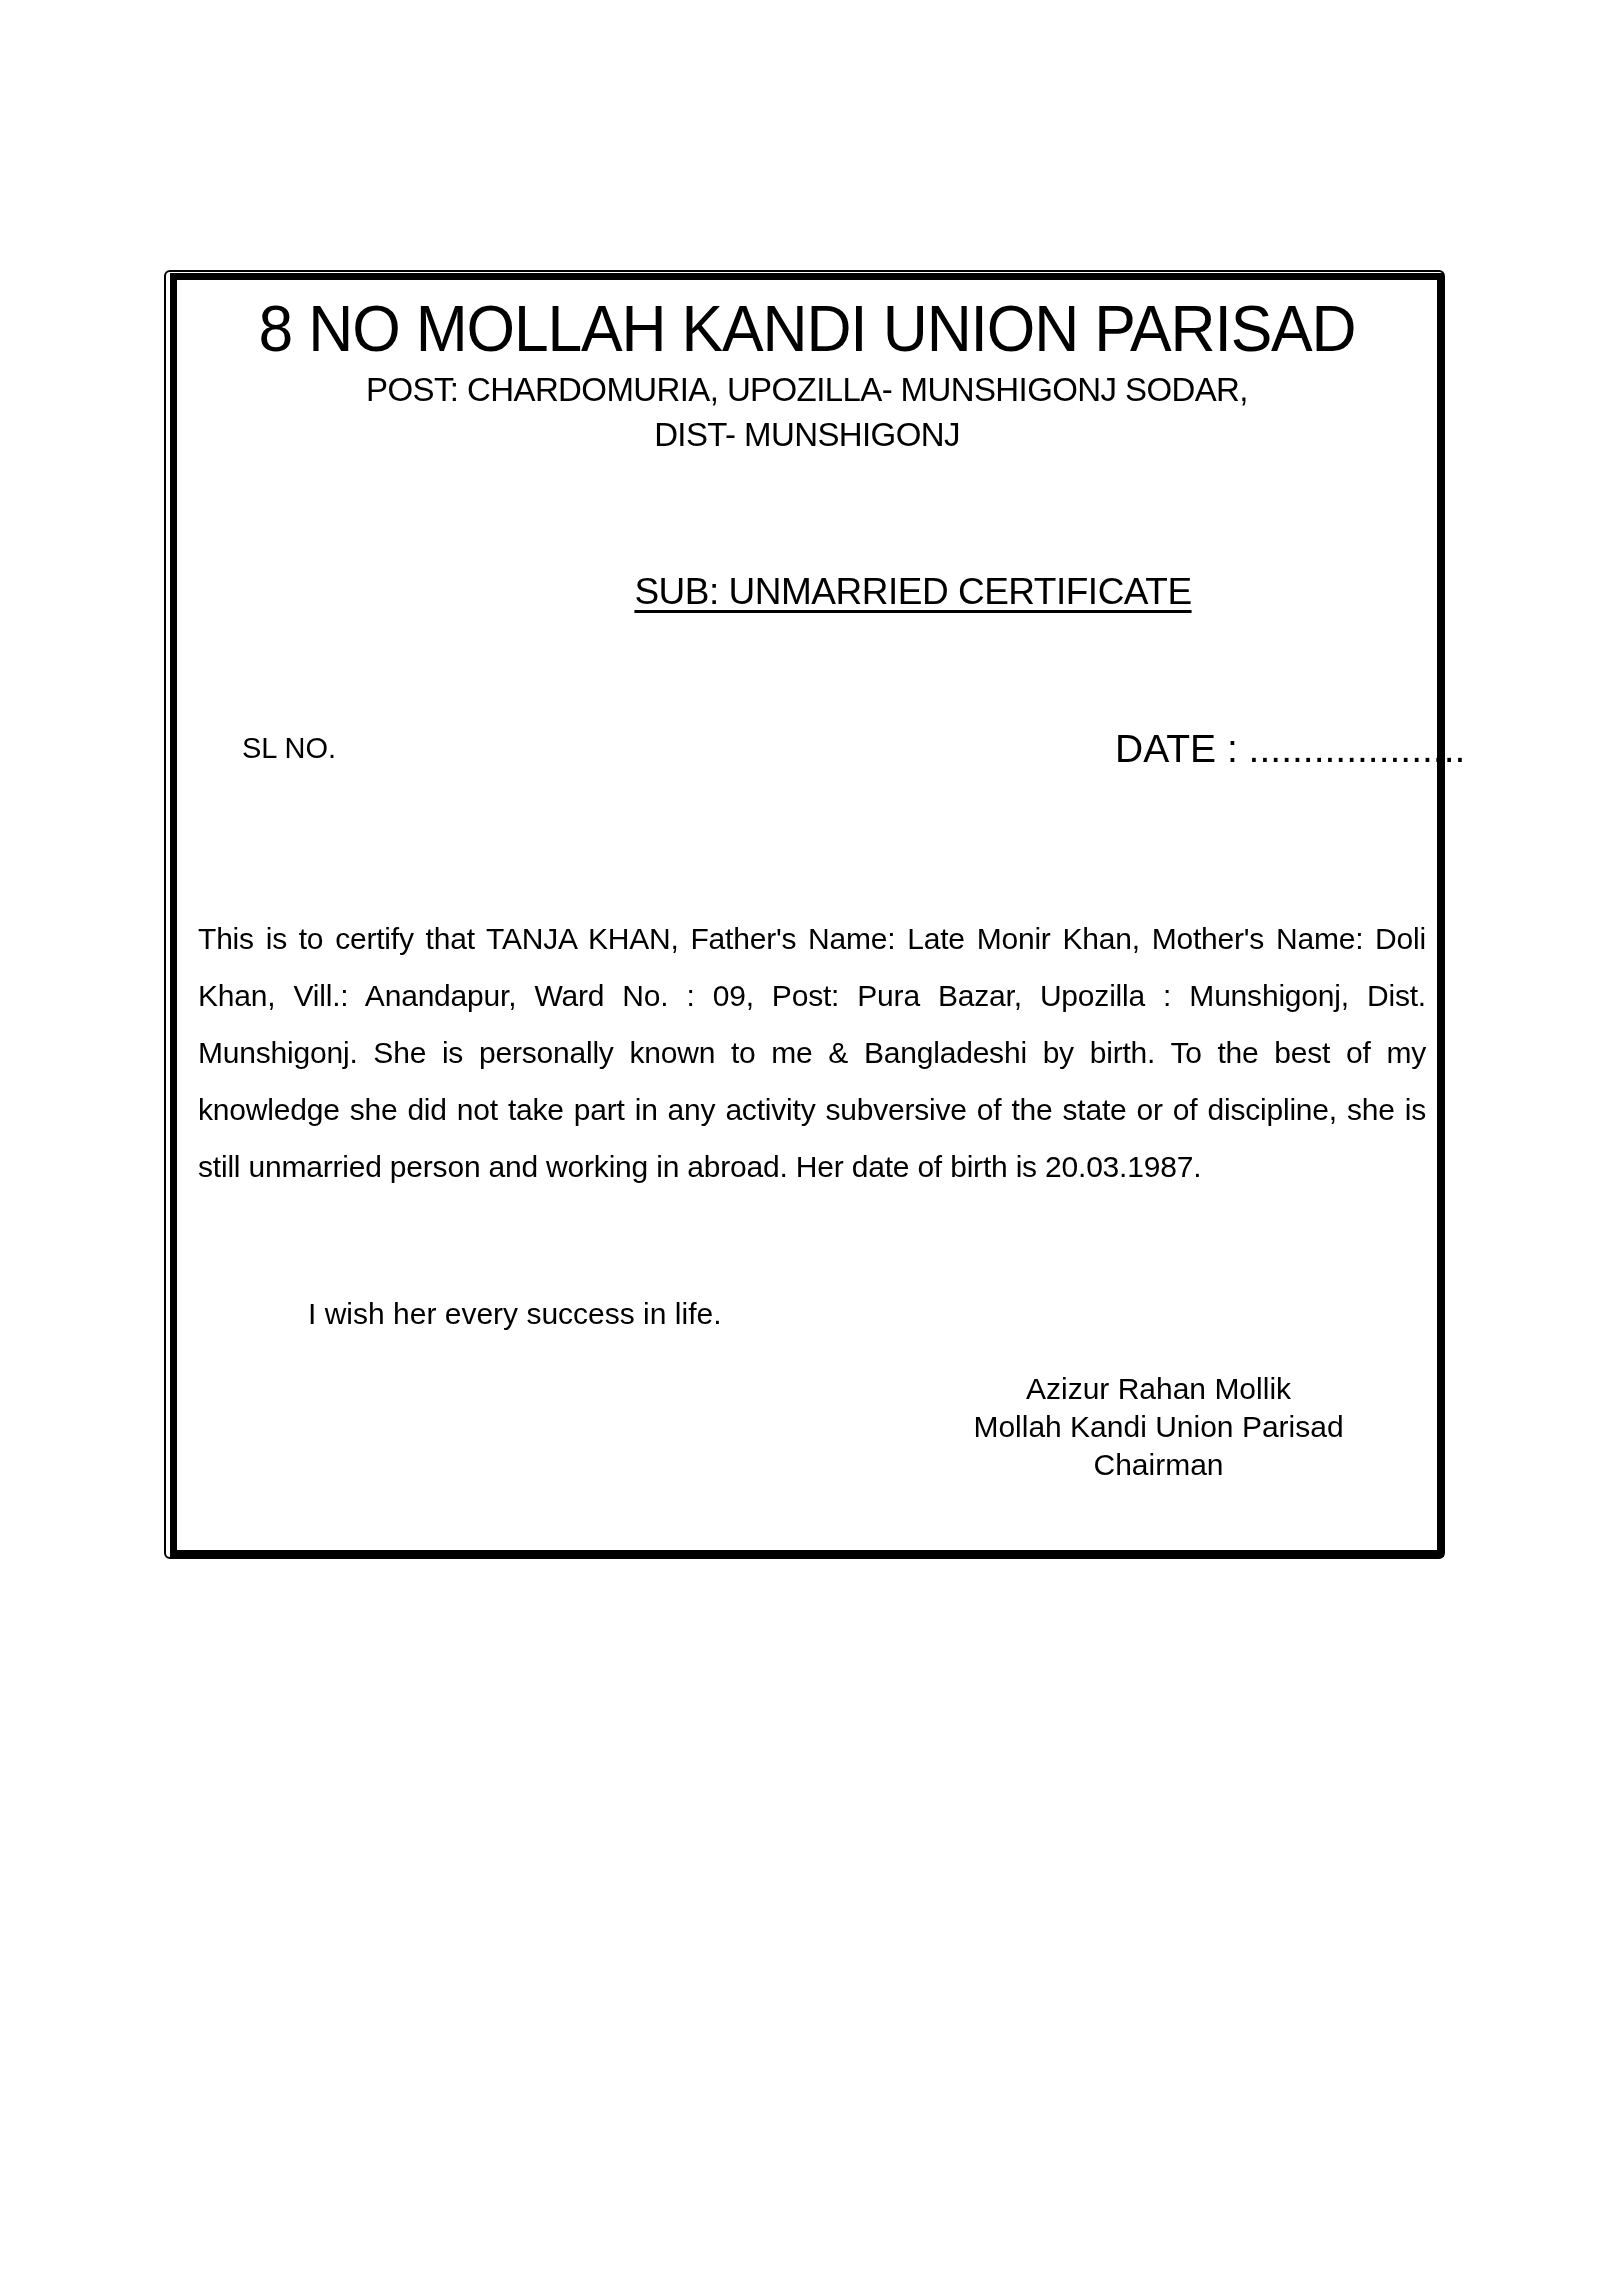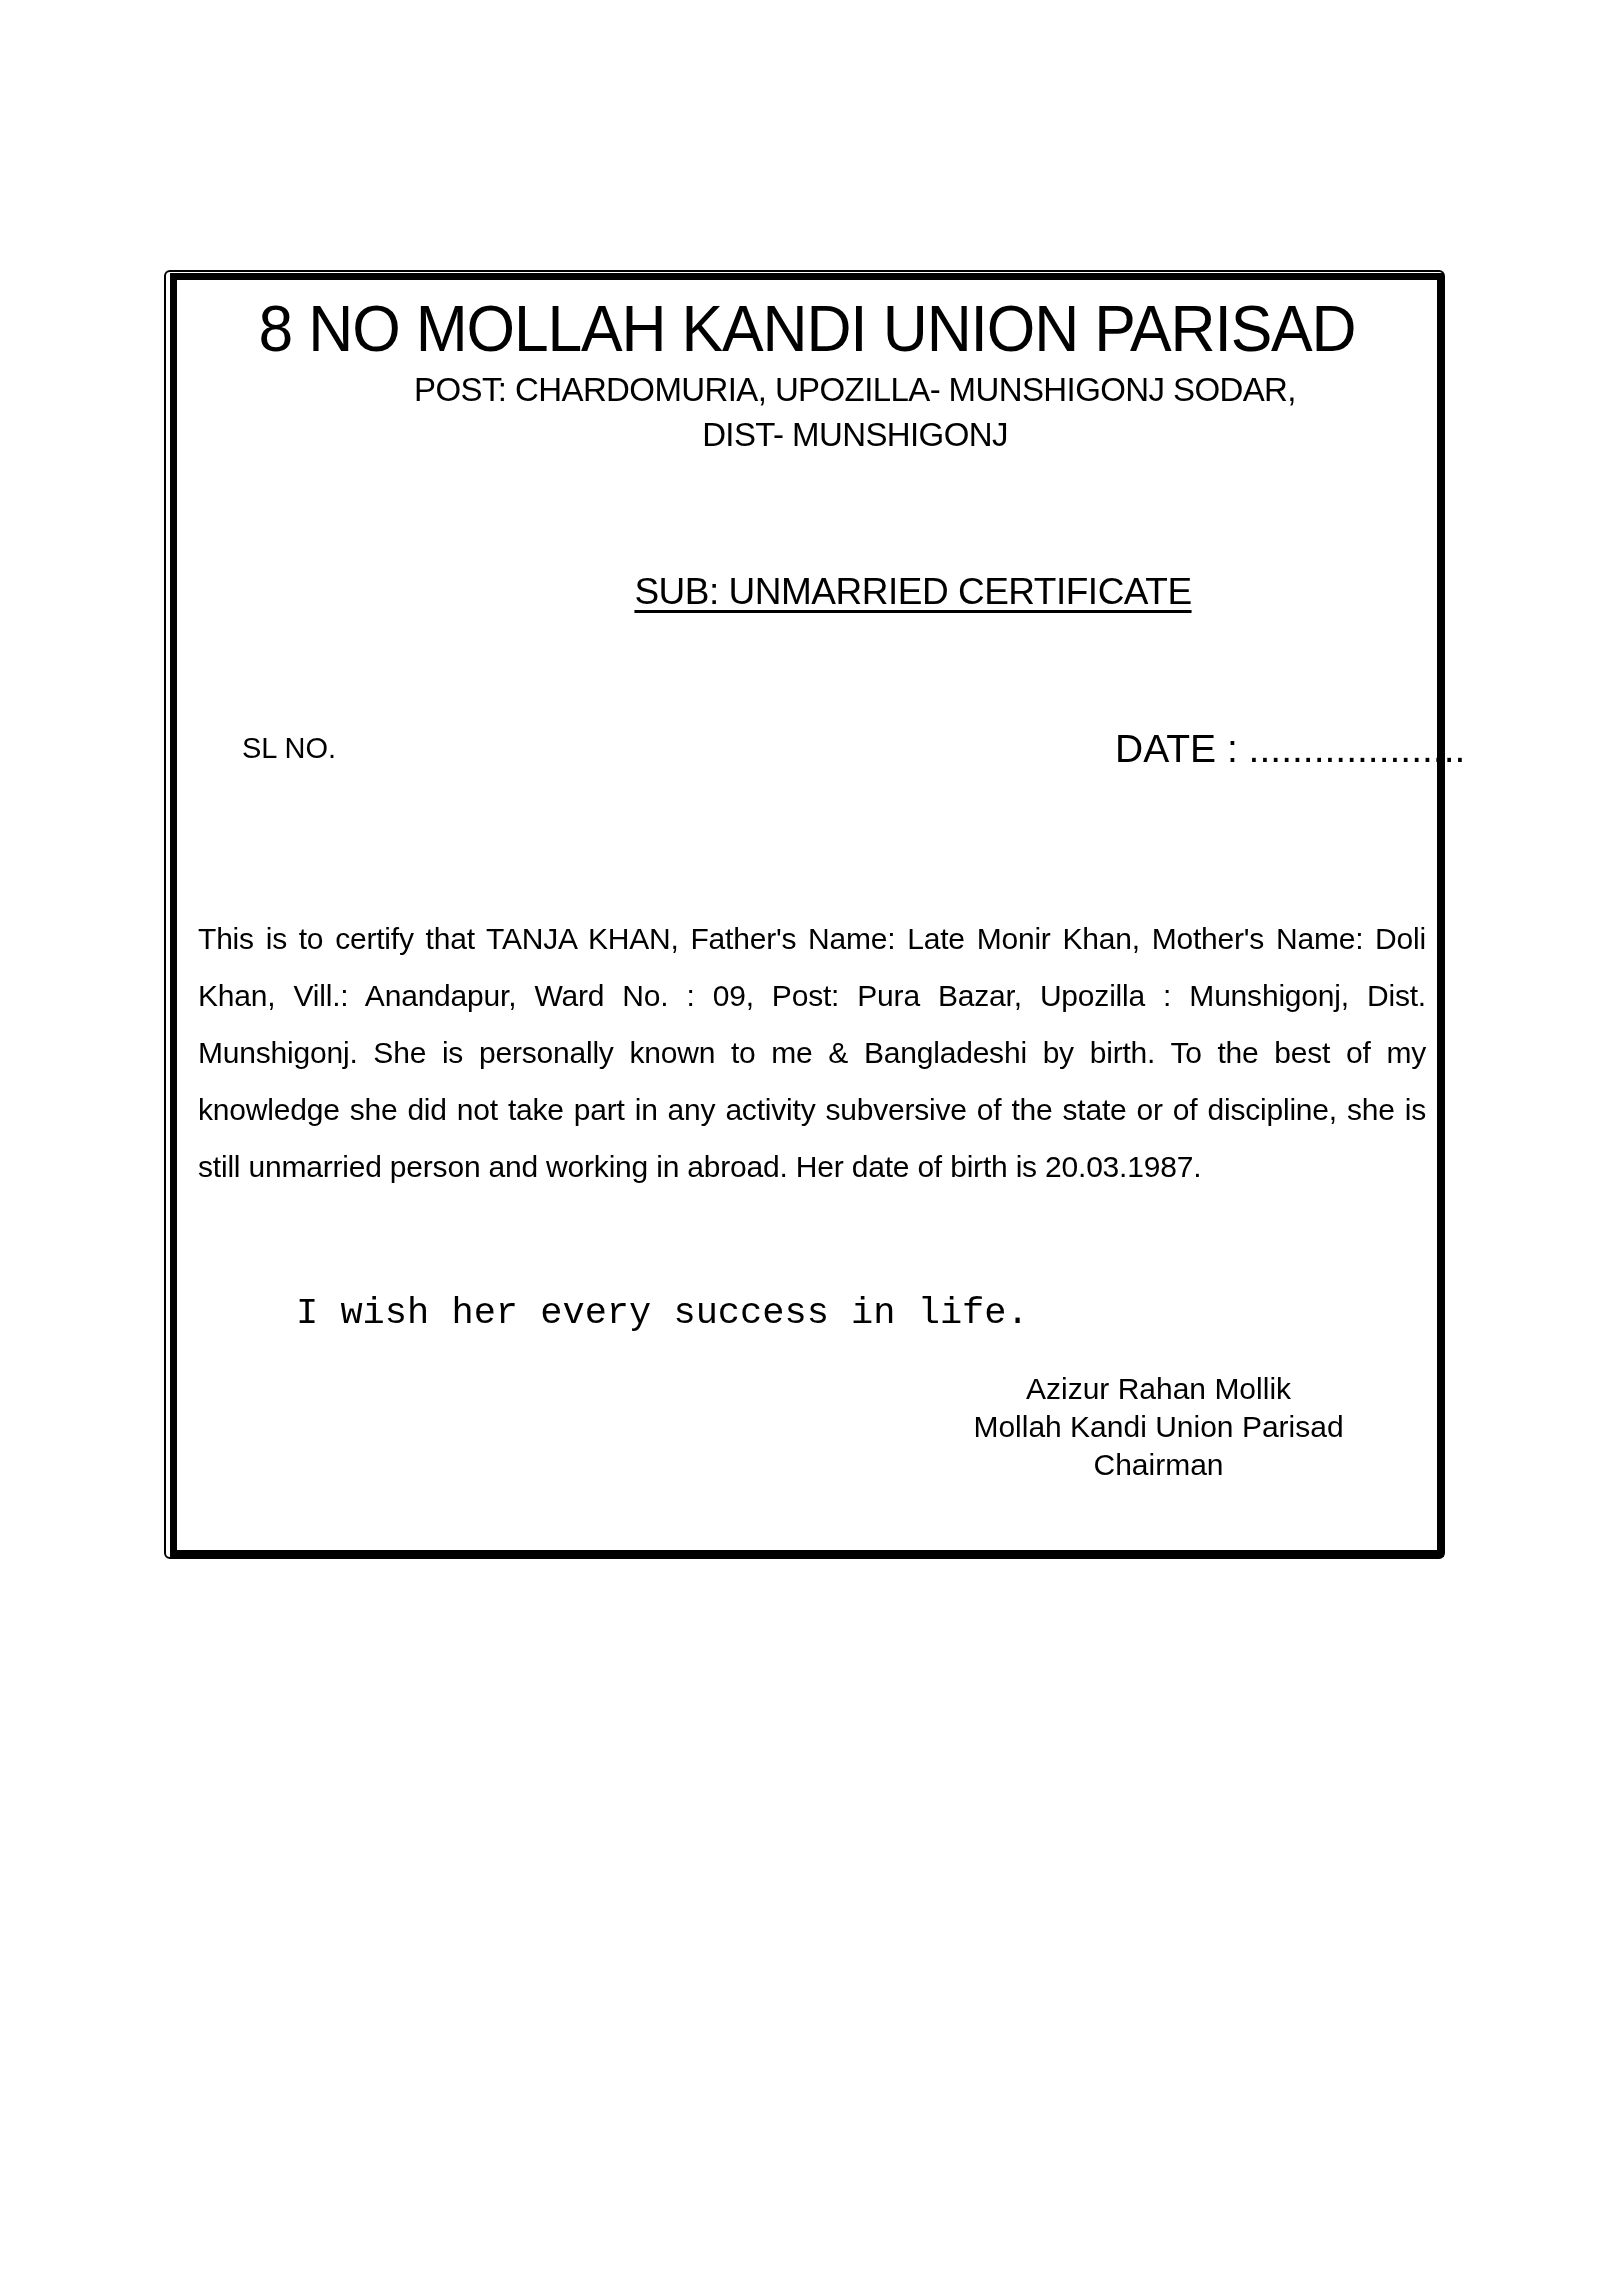--- a/index.html
+++ b/index.html
@@ -49,21 +49,20 @@
       transform: scaleX(0.96);
     }
     .subtitle {
       left: 170px;
       width: 1274px;
       top: 367px;
       text-align: center;
       font-size: 33px;
       line-height: 45px;
       letter-spacing: -0.6px;
-      margin-left: 48px;
     }
     .subject {
       left: 170px;
       width: 1486px;
       top: 567px;
       text-align: center;
       font-size: 37px;
       line-height: 49px;
       letter-spacing: -0.5px;
     }
@@ -89,25 +88,24 @@
       position: absolute;
       left: 198px;
       top: 910px;
       width: 1228px;
       font-size: 30px;
       line-height: 57px;
       text-align: justify;
       letter-spacing: -0.2px;
     }
     .closing {
-      left: 296px;
+      left: 308px;
       top: 1294px;
-      font-size: 37px;
+      font-size: 30px;
       line-height: 39px;
-      font-family: Liberation Mono, monospace;
     }
     .signature {
       position: absolute;
       left: 933px;
       width: 451px;
       top: 1370px;
       text-align: center;
       font-size: 30px;
       line-height: 38px;
     }

